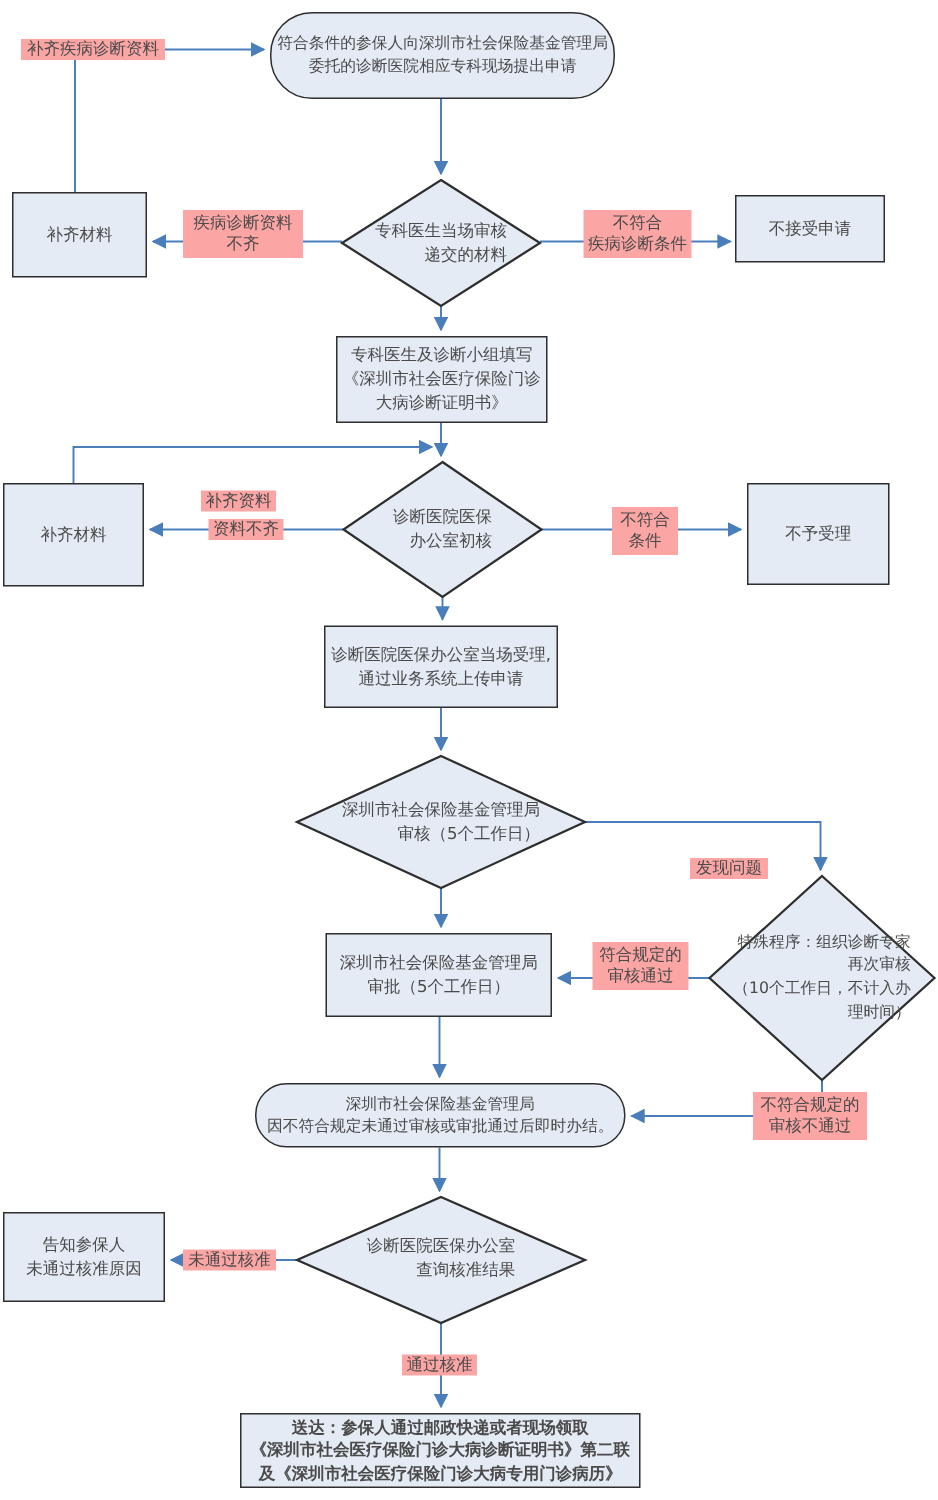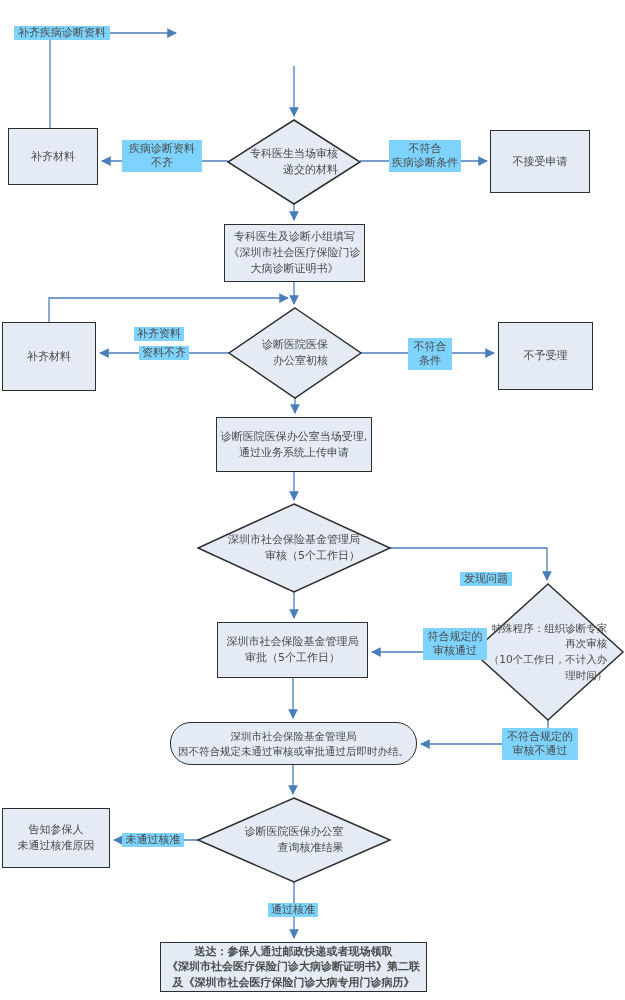--- a/index.html
+++ b/index.html
@@ -13,21 +13,21 @@
     background:#e4ebf5;border:1.5px solid #2e2e2e;box-sizing:border-box;
     text-align:center;white-space:pre-line;font-size:11px;line-height:1.45;color:#4a4a4a;
   }
   .stadium{border-radius:28px;}
   .dtext{
     position:absolute;display:flex;align-items:center;justify-content:center;
     text-align:right;white-space:pre-line;font-size:11px;line-height:1.5;color:#4a4a4a;
   }
   .elabel{
     position:absolute;display:flex;align-items:center;justify-content:center;
-    background:#7dd3fc;text-align:center;white-space:pre-line;
+    background:#fca5a5;text-align:center;white-space:pre-line;
     font-size:11px;line-height:1.3;color:#4a4a4a;
   }
   .fs105{font-size:10.5px;}
 </style>
 </head>
 <body>
 
 <div class="canvas">
 
   <svg class="layer" width="625" height="1000" viewBox="0 0 625 1000">
@@ -59,27 +59,29 @@
     </g>
     <g fill="#e4ebf5" stroke="#2e2e2e" stroke-width="1.5">
       <polygon points="294,120 360,162 294,204 228,162"></polygon>
       <polygon points="295,308 361,353 295,398 229,353"></polygon>
       <polygon points="294,504 390,548 294,592 198,548"></polygon>
       <polygon points="548,584 623,652 548,720 473,652"></polygon>
       <polygon points="294,798 390,840 294,882 198,840"></polygon>
     </g>
   </svg>
 
+  <div class="node stadium fs105" style="left:180px;top:8px;width:230px;height:58px;">符合条件的参保人向深圳市社会保险基金管理局
+委托的诊断医院相应专科现场提出申请</div>
 
   <div class="dtext" style="left:229px;top:120px;width:130px;height:84px;">专科医生当场审核
 递交的材料</div>
 
   <div class="node" style="left:8px;top:128px;width:90px;height:57px;">补齐材料</div>
 
-  <div class="node" style="left:490px;top:130px;width:100px;height:63px;">不接受申请</div>
+  <div class="node" style="left:490px;top:130px;width:100px;height:45px;">不接受申请</div>
 
   <div class="node" style="left:224px;top:224px;width:141px;height:58px;">专科医生及诊断小组填写
 《深圳市社会医疗保险门诊
 大病诊断证明书》</div>
 
   <div class="dtext" style="left:229px;top:308px;width:132px;height:90px;">诊断医院医保
 办公室初核</div>
 
   <div class="node" style="left:2px;top:322px;width:94px;height:69px;">补齐材料</div>
 
@@ -122,21 +124,21 @@
 
   <div class="elabel" style="left:134px;top:291px;width:50px;height:14px;margin-top:36px;">补齐资料</div>
 
   <div class="elabel" style="left:139px;top:346px;width:50px;height:14px;">资料不齐</div>
 
   <div class="elabel" style="left:408px;top:338px;width:44px;height:32px;">不符合
 条件</div>
 
   <div class="elabel" style="left:460px;top:540px;width:52px;height:14px;margin-top:32px;">发现问题</div>
 
-  <div class="elabel" style="left:395px;top:628px;width:64px;height:32px;margin-left:28px;">符合规定的
+  <div class="elabel" style="left:395px;top:628px;width:64px;height:32px;">符合规定的
 审核通过</div>
 
   <div class="elabel" style="left:454px;top:728px;width:76px;height:32px;margin-left:48px;">不符合规定的
 审核不通过</div>
 
   <div class="elabel" style="left:122px;top:833px;width:62px;height:14px;">未通过核准</div>
 
   <div class="elabel" style="left:268px;top:903px;width:50px;height:14px;">通过核准</div>
 
 </div>

